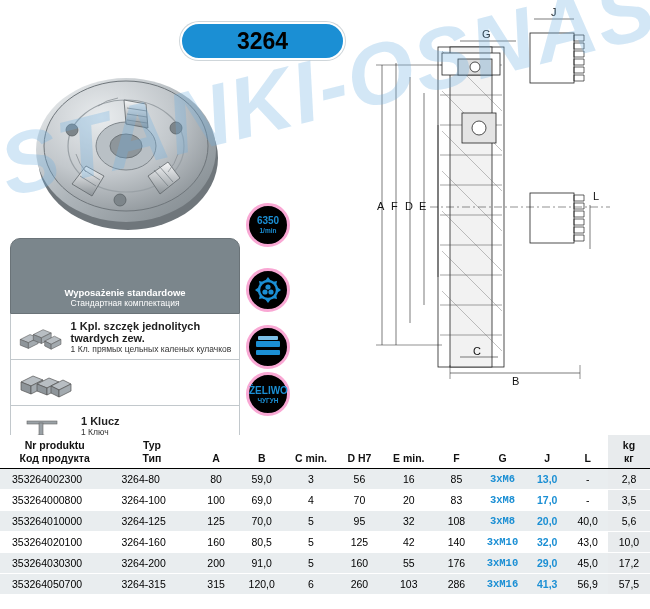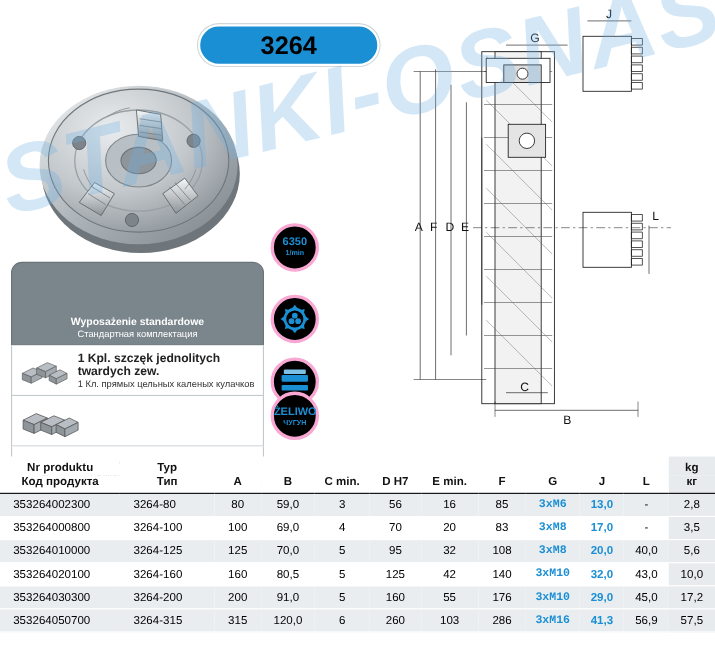--- a/index.html
+++ b/index.html
@@ -120,21 +120,21 @@
   }
 
   
   .table-wrap {
     position: absolute;
     left: 0;
     top: 415px;
     width: 650px;
     z-index: 25;
   }
-  table { border-collapse: collapse; width: 650px; font-size: 10.5px; }
+  table { border-collapse: collapse; width: 650px; font-size: 10.5px; margin-top: 20px; }
   th, td { text-align: center; padding: 4px 2px; }
   thead th {
     background: #ffffff;
     font-weight: bold;
     color: #111;
     border-bottom: 1px solid #000;
   }
   thead tr.r1 th { padding-bottom: 1px; border-bottom: none; }
   thead tr.r2 th { padding-top: 0; font-weight: bold; }
   .col-kg { background: #e8ebed; }
@@ -248,21 +248,21 @@
 </div>
 
 <div class="badge-round" style="left:246px; top:325px;">
   <svg width="38" height="38" viewBox="0 0 38 38">
     <rect x="7" y="13" width="24" height="6" rx="1" fill="#1b8fd4"></rect>
     <rect x="7" y="22" width="24" height="5" rx="1" fill="#1b8fd4"></rect>
     <rect x="9" y="8" width="20" height="4" rx="1" fill="#7cc0e8"></rect>
   </svg>
 </div>
 
-<div class="badge-round" style="left:246px; top:356px;">
+<div class="badge-round" style="left:246px; top:372px;">
   <div class="bt" style="margin-top:11px;">ŻELIWO</div>
   <div class="bs">ЧУГУН</div>
 </div>
 
 <div class="equip">
   <div class="equip-head">
     <div class="l1">Wyposażenie standardowe</div>
     <div class="l2">Стандартная комплектация</div>
   </div>
 

